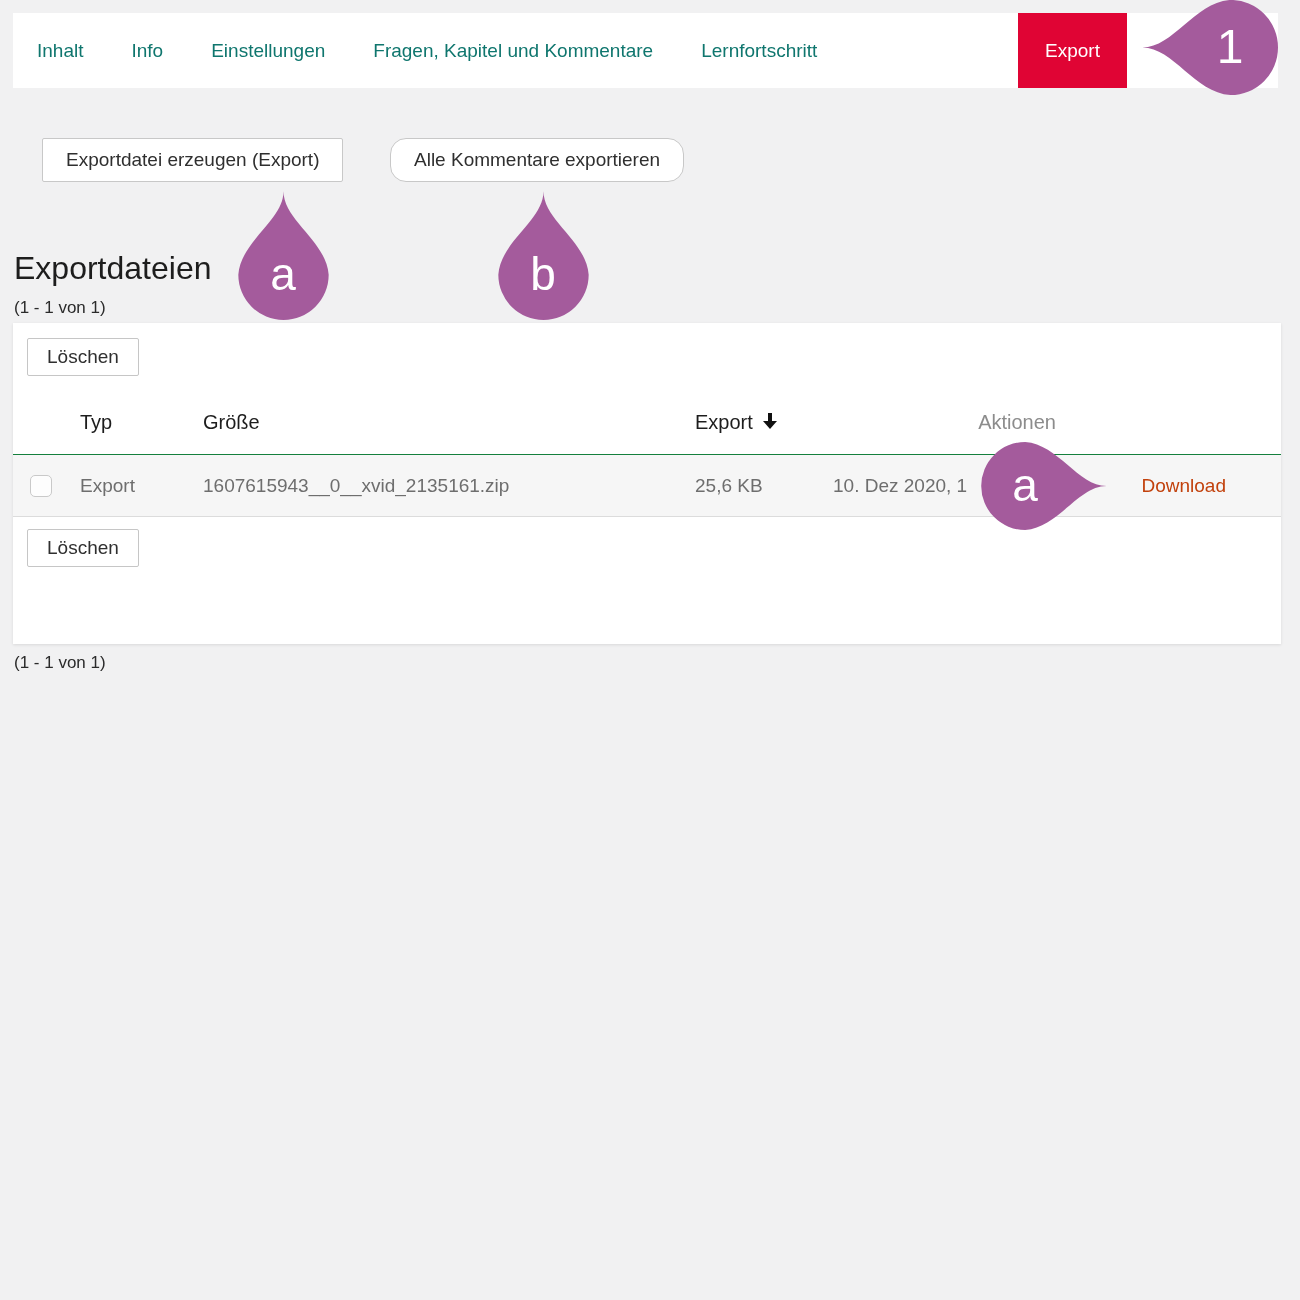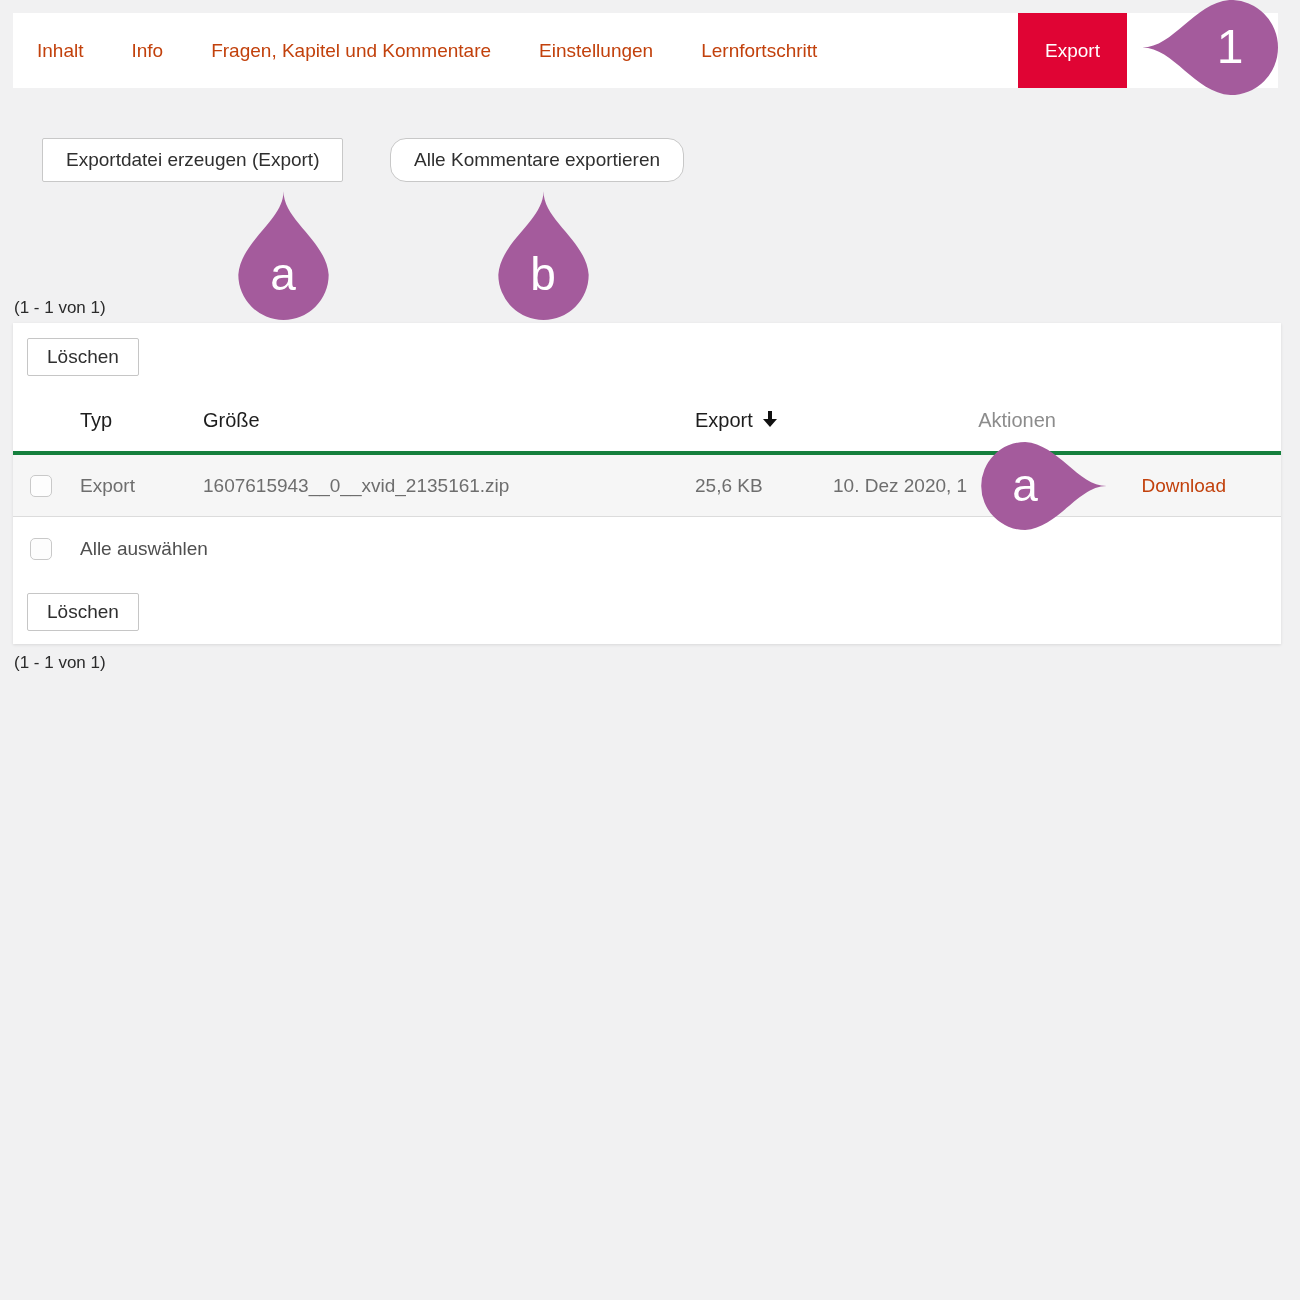--- a/index.html
+++ b/index.html
@@ -8,21 +8,21 @@
     background:#f1f1f2;
     font-family:"Liberation Sans","DejaVu Sans",sans-serif;
     color:#262626;
   }
   
   .navbar{
     position:absolute;left:13px;top:13px;width:1265px;height:75px;
     background:#ffffff;display:flex;align-items:center;
   }
   .tab{
-    padding:16px 24px;font-size:19px;color:#c2410c;height:55px;
+    padding:16px 24px;font-size:19px;color:#0f766e;height:55px;
     display:flex;align-items:center;cursor:pointer;white-space:nowrap;
   }
   .tab.active{
     position:absolute;left:1005px;top:0;height:75px;
     background:#e00434;color:#ffffff;padding:0 27px;
   }
   
   .btn{
     display:inline-flex;align-items:center;justify-content:center;
     background:#ffffff;border:1px solid #c8c8c8;border-radius:2px;
@@ -44,21 +44,21 @@
   .card-top{height:67px;display:flex;align-items:center;padding-left:14px;box-sizing:border-box;}
   .small-btn{
     background:#ffffff;border:1px solid #c6c6c6;border-radius:2px;
     font-size:19px;color:#2f2f2f;height:38px;padding:4px 19px;cursor:pointer;
   }
   .grid-row{
     display:grid;
     grid-template-columns:67px 123px 492px 138px 292px 1fr;
     align-items:center;box-sizing:border-box;
   }
-  .thead{height:65px;border-bottom:4px solid #15803d;font-size:20px;color:#1d1d1d;}
+  .thead{height:65px;border-bottom:1px solid #15803d;font-size:20px;color:#1d1d1d;}
   .thead .hcell{cursor:pointer;}
   .hcell-actions{color:#8c8c8c;text-align:right;padding-right:69px;cursor:default;}
   .trow{height:62px;background:#f6f6f6;border-bottom:1px solid #dcdcdc;font-size:19px;color:#6e6e6e;}
   .cell-action{text-align:right;padding-right:55px;}
   .download-link{color:#c2410c;text-decoration:none;cursor:pointer;}
   .selectall-row{height:64px;font-size:19px;color:#4f4f4f;}
   .selectall-label{grid-column:2 / -1;}
   .cb-cell{padding-left:17px;}
   .cb{
     -webkit-appearance:none;appearance:none;margin:0;
@@ -77,29 +77,30 @@
   .annot-label.big{font-size:48px;}
 </style>
 </head>
 <body>
 
 <div class="page">
 
   <div class="navbar">
     <div class="tab">Inhalt</div>
     <div class="tab">Info</div>
+    <div class="tab">Einstellungen</div>
     <div class="tab">Fragen, Kapitel und Kommentare</div>
-    <div class="tab">Einstellungen</div>
     <div class="tab">Lernfortschritt</div>
     <div class="tab active">Export</div>
   </div>
 
   <button class="btn toolbar-btn-1">Exportdatei erzeugen (Export)</button>
   <button class="btn toolbar-btn-2">Alle Kommentare exportieren</button>
 
+  <div class="heading">Exportdateien</div>
   <div class="range-top">(1 - 1 von 1)</div>
 
   <div class="card">
 
     <div class="card-top">
       <button class="small-btn">Löschen</button>
     </div>
 
     <div class="grid-row thead">
       <div></div>
@@ -119,26 +120,20 @@
       </div>
       <div>Export</div>
       <div>1607615943__0__xvid_2135161.zip</div>
       <div>25,6 KB</div>
       <div>10. Dez 2020, 1</div>
       <div class="cell-action">
         <a class="download-link">Download</a>
       </div>
     </div>
 
-    <div class="grid-row selectall-row">
-      <div class="cb-cell">
-        <input type="checkbox" class="cb" style="">
-      </div>
-      <div class="selectall-label">Alle auswählen</div>
-    </div>
 
     <div class="card-bottom">
       <button class="small-btn">Löschen</button>
     </div>
 
   </div>
 
   <div class="range-bottom">(1 - 1 von 1)</div>
 
   <div class="annot" style="left:1140px;top:-12px;width:138px;height:119px;">

